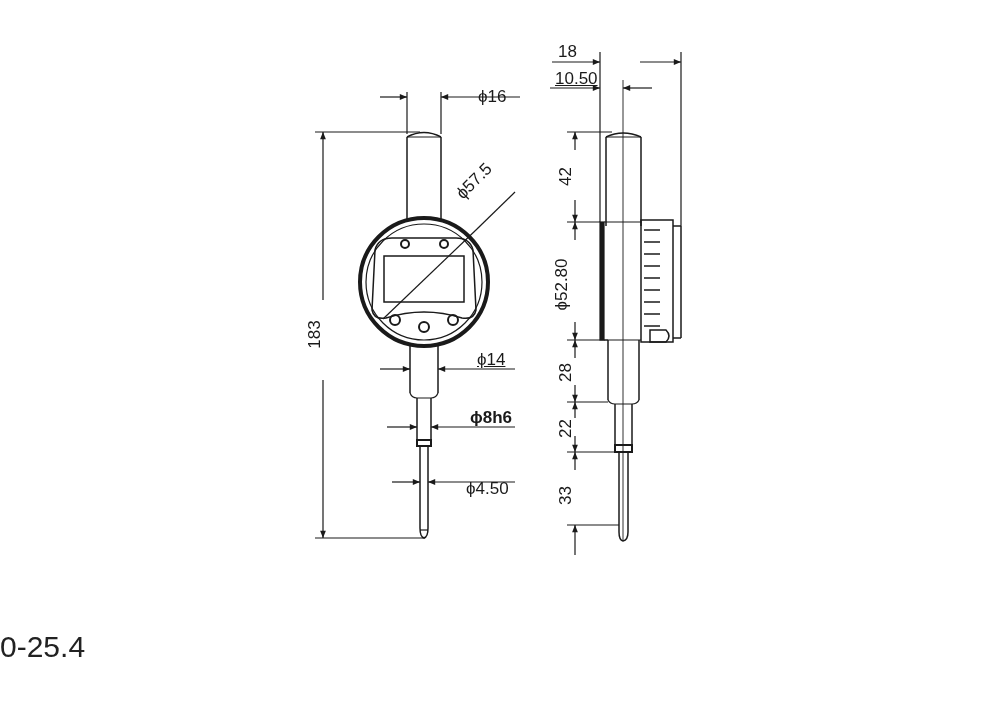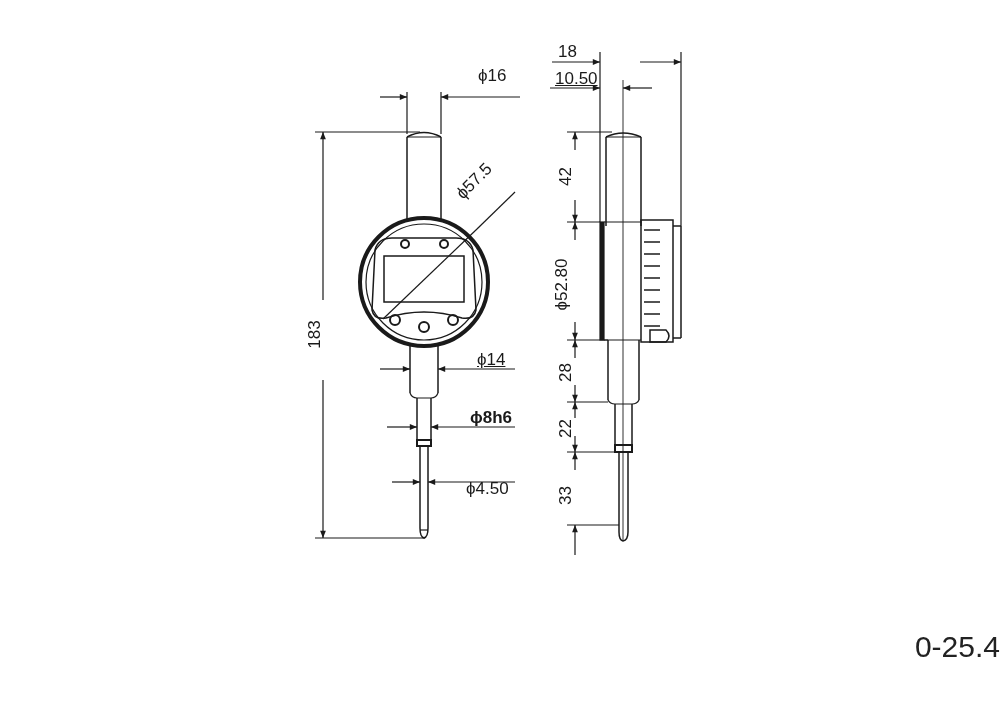--- a/index.html
+++ b/index.html
@@ -1,20 +1,20 @@
 <!DOCTYPE html>
 <html><head>
 <meta charset="utf-8">
 <style>
   html, body { margin:0; padding:0; background:#ffffff; }
   body { width:1000px; height:715px; position:relative; overflow:hidden; font-family:"Liberation Sans", sans-serif; }
   svg { position:absolute; left:0; top:0; }
   .lbl { position:absolute; font-family:"Liberation Sans", sans-serif; font-size:17px; color:#1a1a1a; white-space:nowrap; line-height:1; }
   .vlbl { position:absolute; font-family:"Liberation Sans", sans-serif; font-size:17px; color:#1a1a1a; white-space:nowrap; line-height:1; transform:rotate(-90deg); transform-origin:center center; }
-  .caption { position:absolute; left:0; width:1000px; top:630px; text-align:right; font-size:30px; color:#222; font-family:"Liberation Sans", sans-serif; }
+  .caption { position:absolute; left:0; width:1000px; top:630px; text-align:left; font-size:30px; color:#222; font-family:"Liberation Sans", sans-serif; }
 </style>
 </head>
 <body>
 
 <svg width="1000" height="715" viewBox="0 0 1000 715">
   <defs>
     <marker id="arr" viewBox="0 0 10 10" refX="10" refY="5" markerWidth="8" markerHeight="6" orient="auto-start-reverse">
       <path d="M0,1 L10,5 L0,9 z" fill="#1a1a1a"></path>
     </marker>
   </defs>
@@ -130,21 +130,21 @@
       <line x1="575" y1="358" x2="575" y2="340" marker-end="url(#arr)"></line>
       <line x1="575" y1="385" x2="575" y2="402" marker-end="url(#arr)"></line>
       <line x1="575" y1="418" x2="575" y2="402" marker-end="url(#arr)"></line>
       <line x1="575" y1="436" x2="575" y2="452" marker-end="url(#arr)"></line>
       <line x1="575" y1="470" x2="575" y2="452" marker-end="url(#arr)"></line>
       <line x1="575" y1="555" x2="575" y2="525" marker-end="url(#arr)"></line>
     </g>
   </g>
 </svg>
 
-<div class="lbl" style="left:478px;top:67px;">ϕ16</div>
+<div class="lbl" style="left:478px;top:88px;">ϕ16</div>
 <div class="lbl" style="left:465px;top:185px;transform:rotate(-45deg);transform-origin:left bottom;">ϕ57.5</div>
 <div class="vlbl" style="left:300px;top:326px;">183</div>
 <div class="lbl" style="left:477px;top:351px;text-decoration:underline;">ϕ14</div>
 <div class="lbl" style="left:470px;top:409px;font-weight:bold;">ϕ8h6</div>
 <div class="lbl" style="left:466px;top:480px;">ϕ4.50</div>
 
 <div class="lbl" style="left:558px;top:43px;">18</div>
 <div class="lbl" style="left:555px;top:70px;text-decoration:underline;">10.50</div>
 <div class="vlbl" style="left:556px;top:168px;">42</div>
 <div class="vlbl" style="left:535px;top:276px;">ϕ52.80</div>

